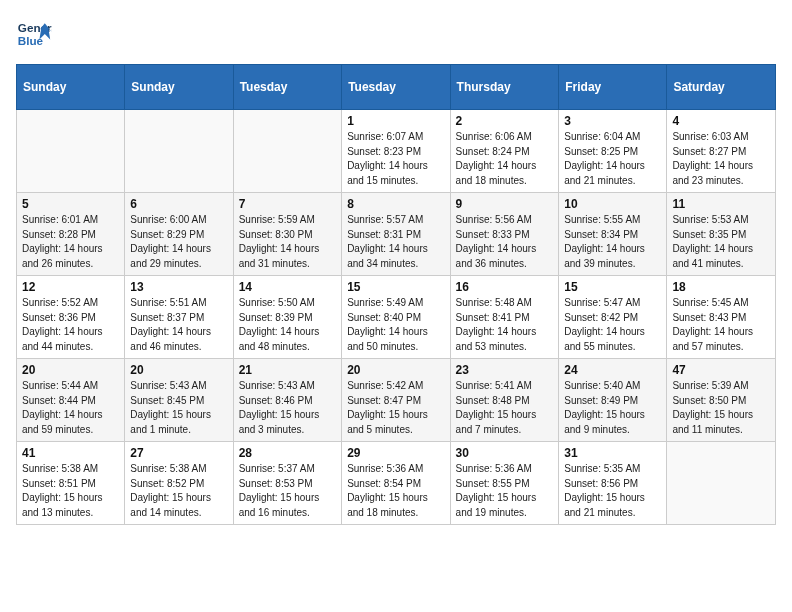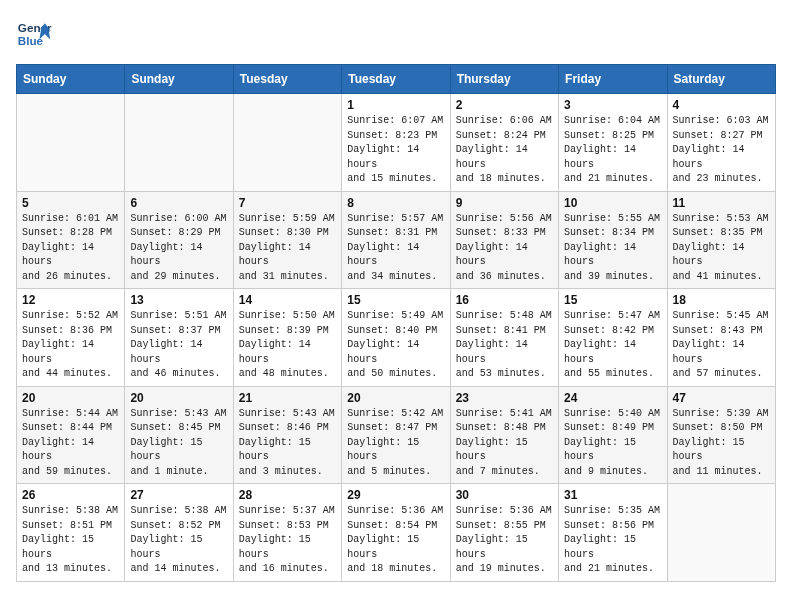--- a/index.html
+++ b/index.html
@@ -39,21 +39,21 @@
     }
     table {
       width: 100%;
       border-collapse: collapse;
       font-size: 10.5px;
     }
     thead tr th {
       background: #2a6db5;
       color: #fff;
       text-align: left;
-      padding: 7px 6px;
+      padding: 15px 6px;
       font-size: 12px;
       font-weight: bold;
       border: 1px solid #1a5a9a;
     }
     tbody tr td {
       border: 1px solid #ccc;
       vertical-align: top;
       padding: 4px 5px;
       width: 110px;
       min-height: 80px;
@@ -65,21 +65,20 @@
     .day-num {
       font-weight: bold;
       font-size: 12px;
       margin-bottom: 2px;
       color: #111;
     }
     .day-info {
       color: #222;
       font-size: 10px;
       line-height: 1.45;
-      font-family: Liberation Mono, monospace;
     }
     .empty-cell {
       background: #f9f9f9;
     }
   </style>
 </head>
 <body>
 
 <div class="header">
   <div class="logo">
@@ -214,21 +213,21 @@
           <div class="day-num">24</div>
           <div class="day-info">Sunrise: 5:40 AM<br>Sunset: 8:49 PM<br>Daylight: 15 hours<br>and 9 minutes.</div>
         </td>
         <td>
           <div class="day-num">47</div>
           <div class="day-info">Sunrise: 5:39 AM<br>Sunset: 8:50 PM<br>Daylight: 15 hours<br>and 11 minutes.</div>
         </td>
       </tr>
       <tr>
         <td>
-          <div class="day-num">26</div>
+          <div class="day-num">41</div>
           <div class="day-info">Sunrise: 5:38 AM<br>Sunset: 8:51 PM<br>Daylight: 15 hours<br>and 13 minutes.</div>
         </td>
         <td>
           <div class="day-num">27</div>
           <div class="day-info">Sunrise: 5:38 AM<br>Sunset: 8:52 PM<br>Daylight: 15 hours<br>and 14 minutes.</div>
         </td>
         <td>
           <div class="day-num">28</div>
           <div class="day-info">Sunrise: 5:37 AM<br>Sunset: 8:53 PM<br>Daylight: 15 hours<br>and 16 minutes.</div>
         </td>

